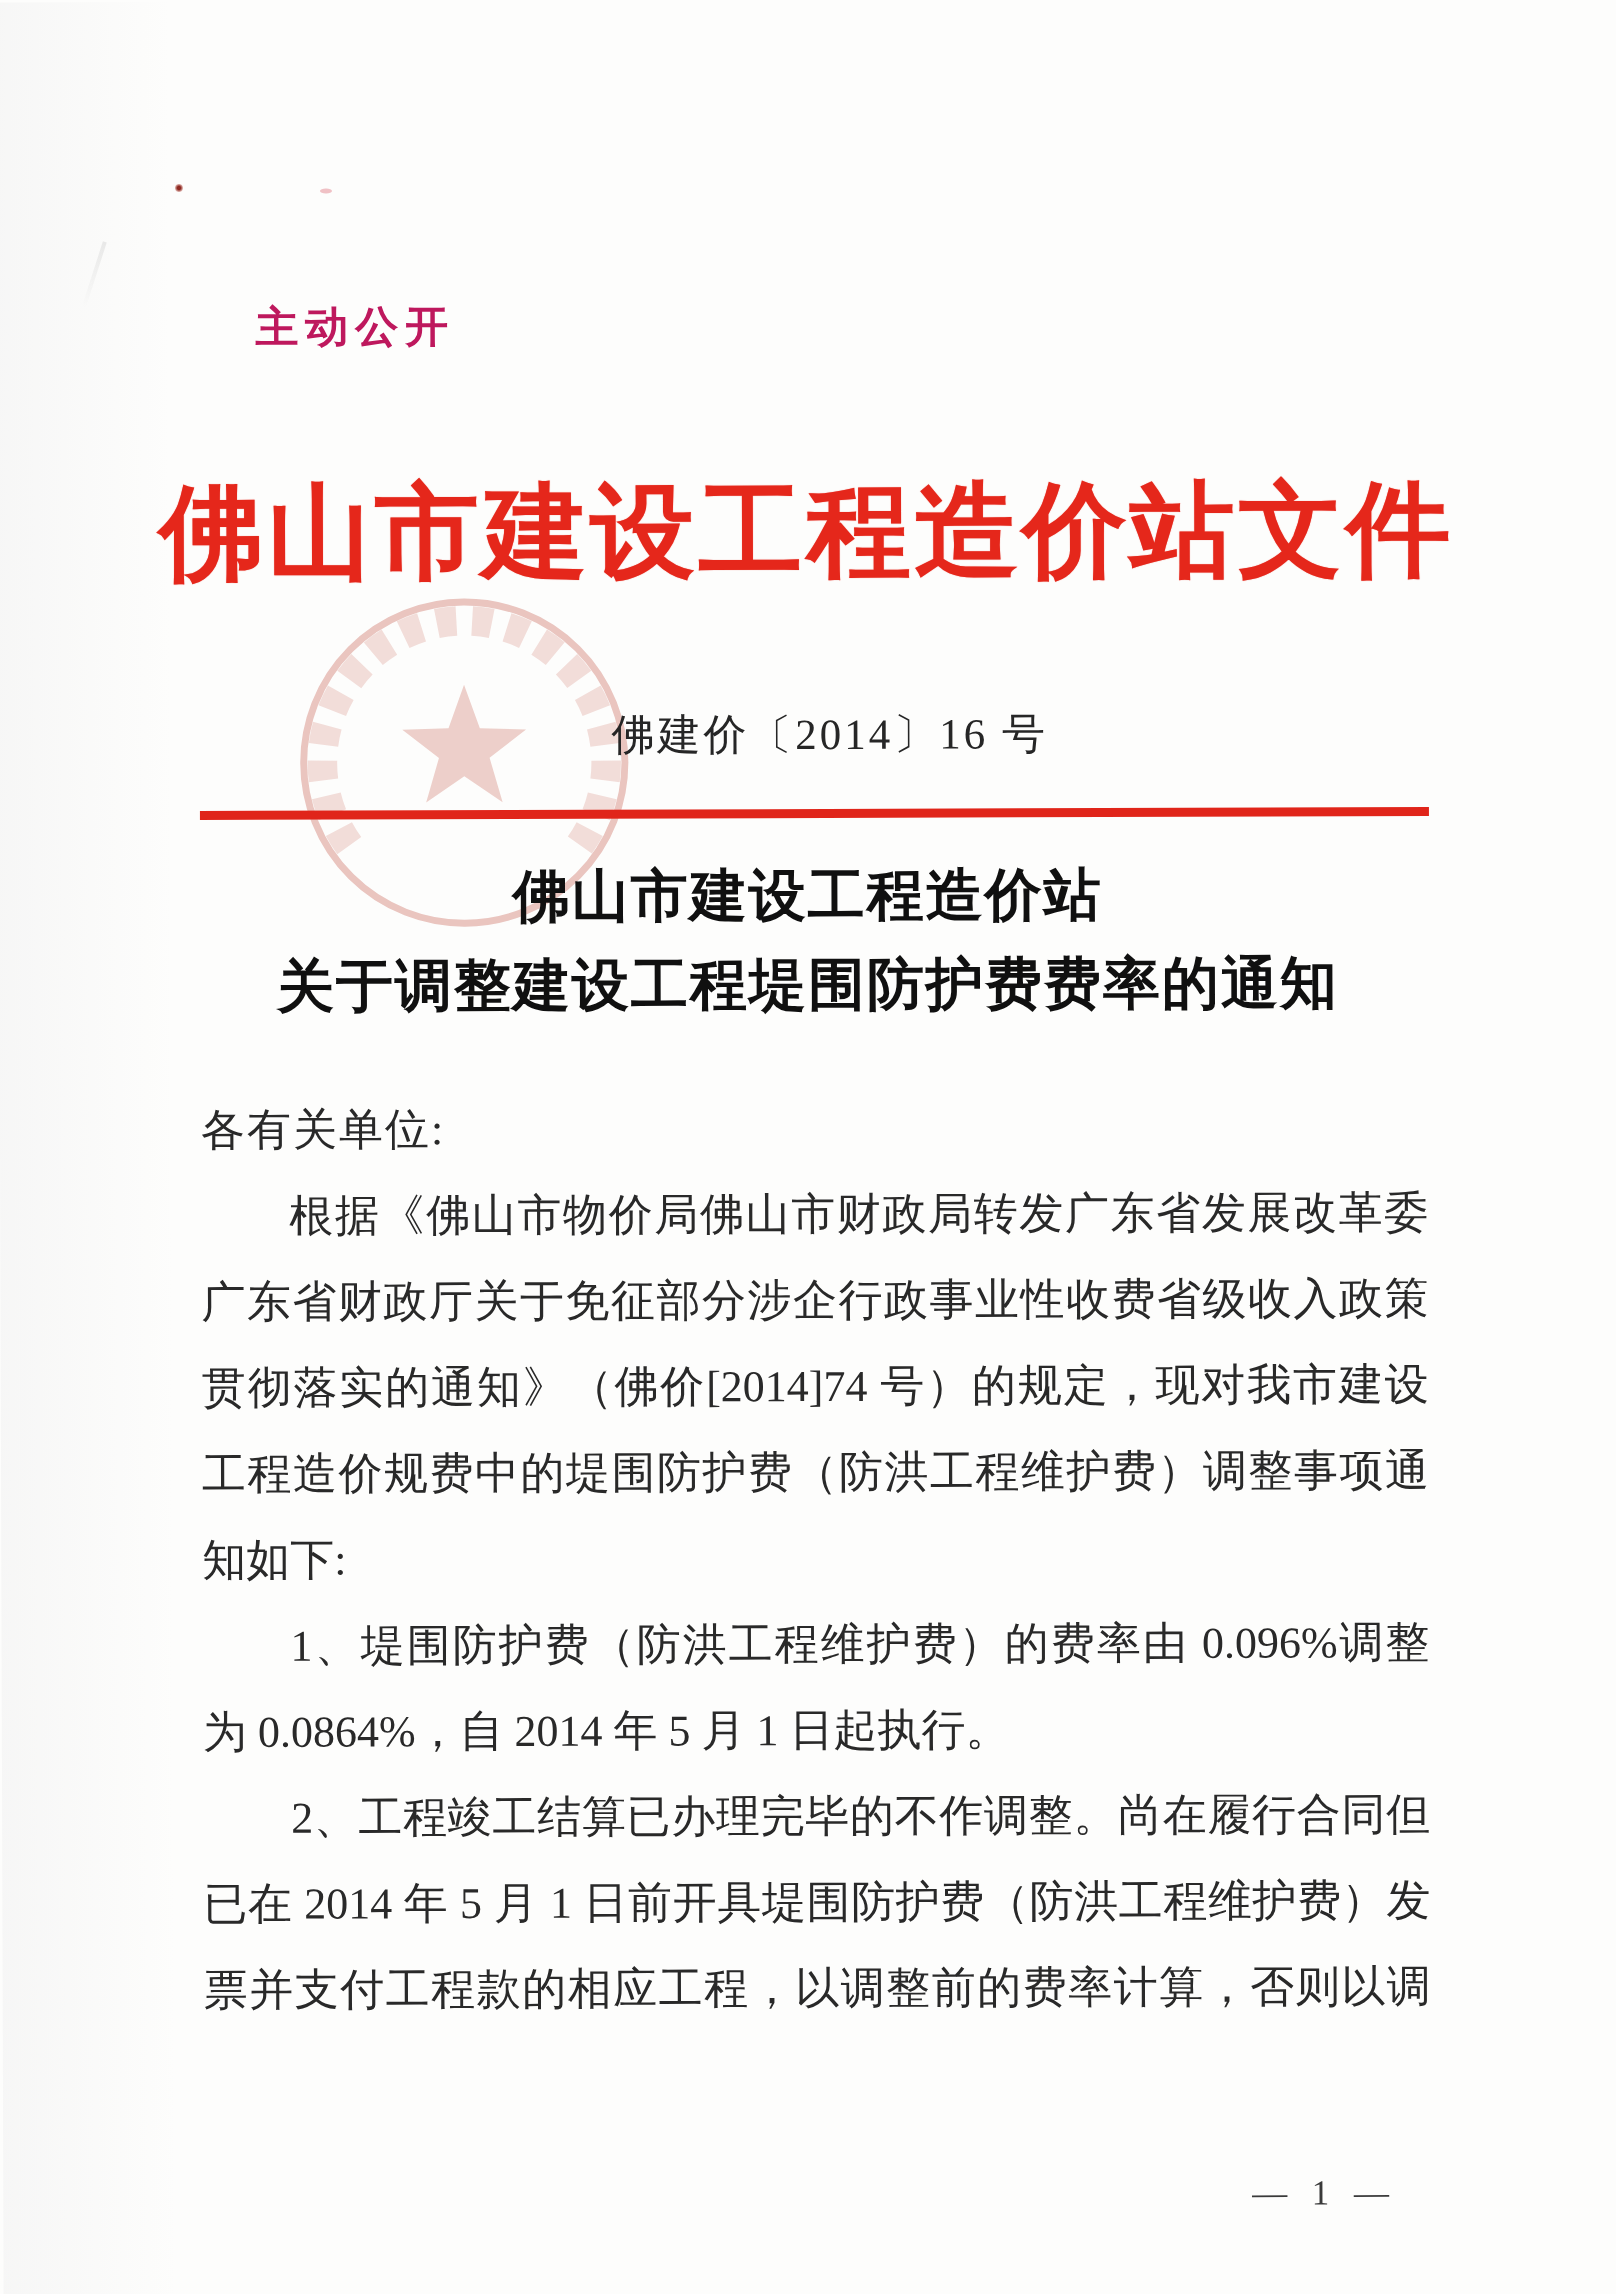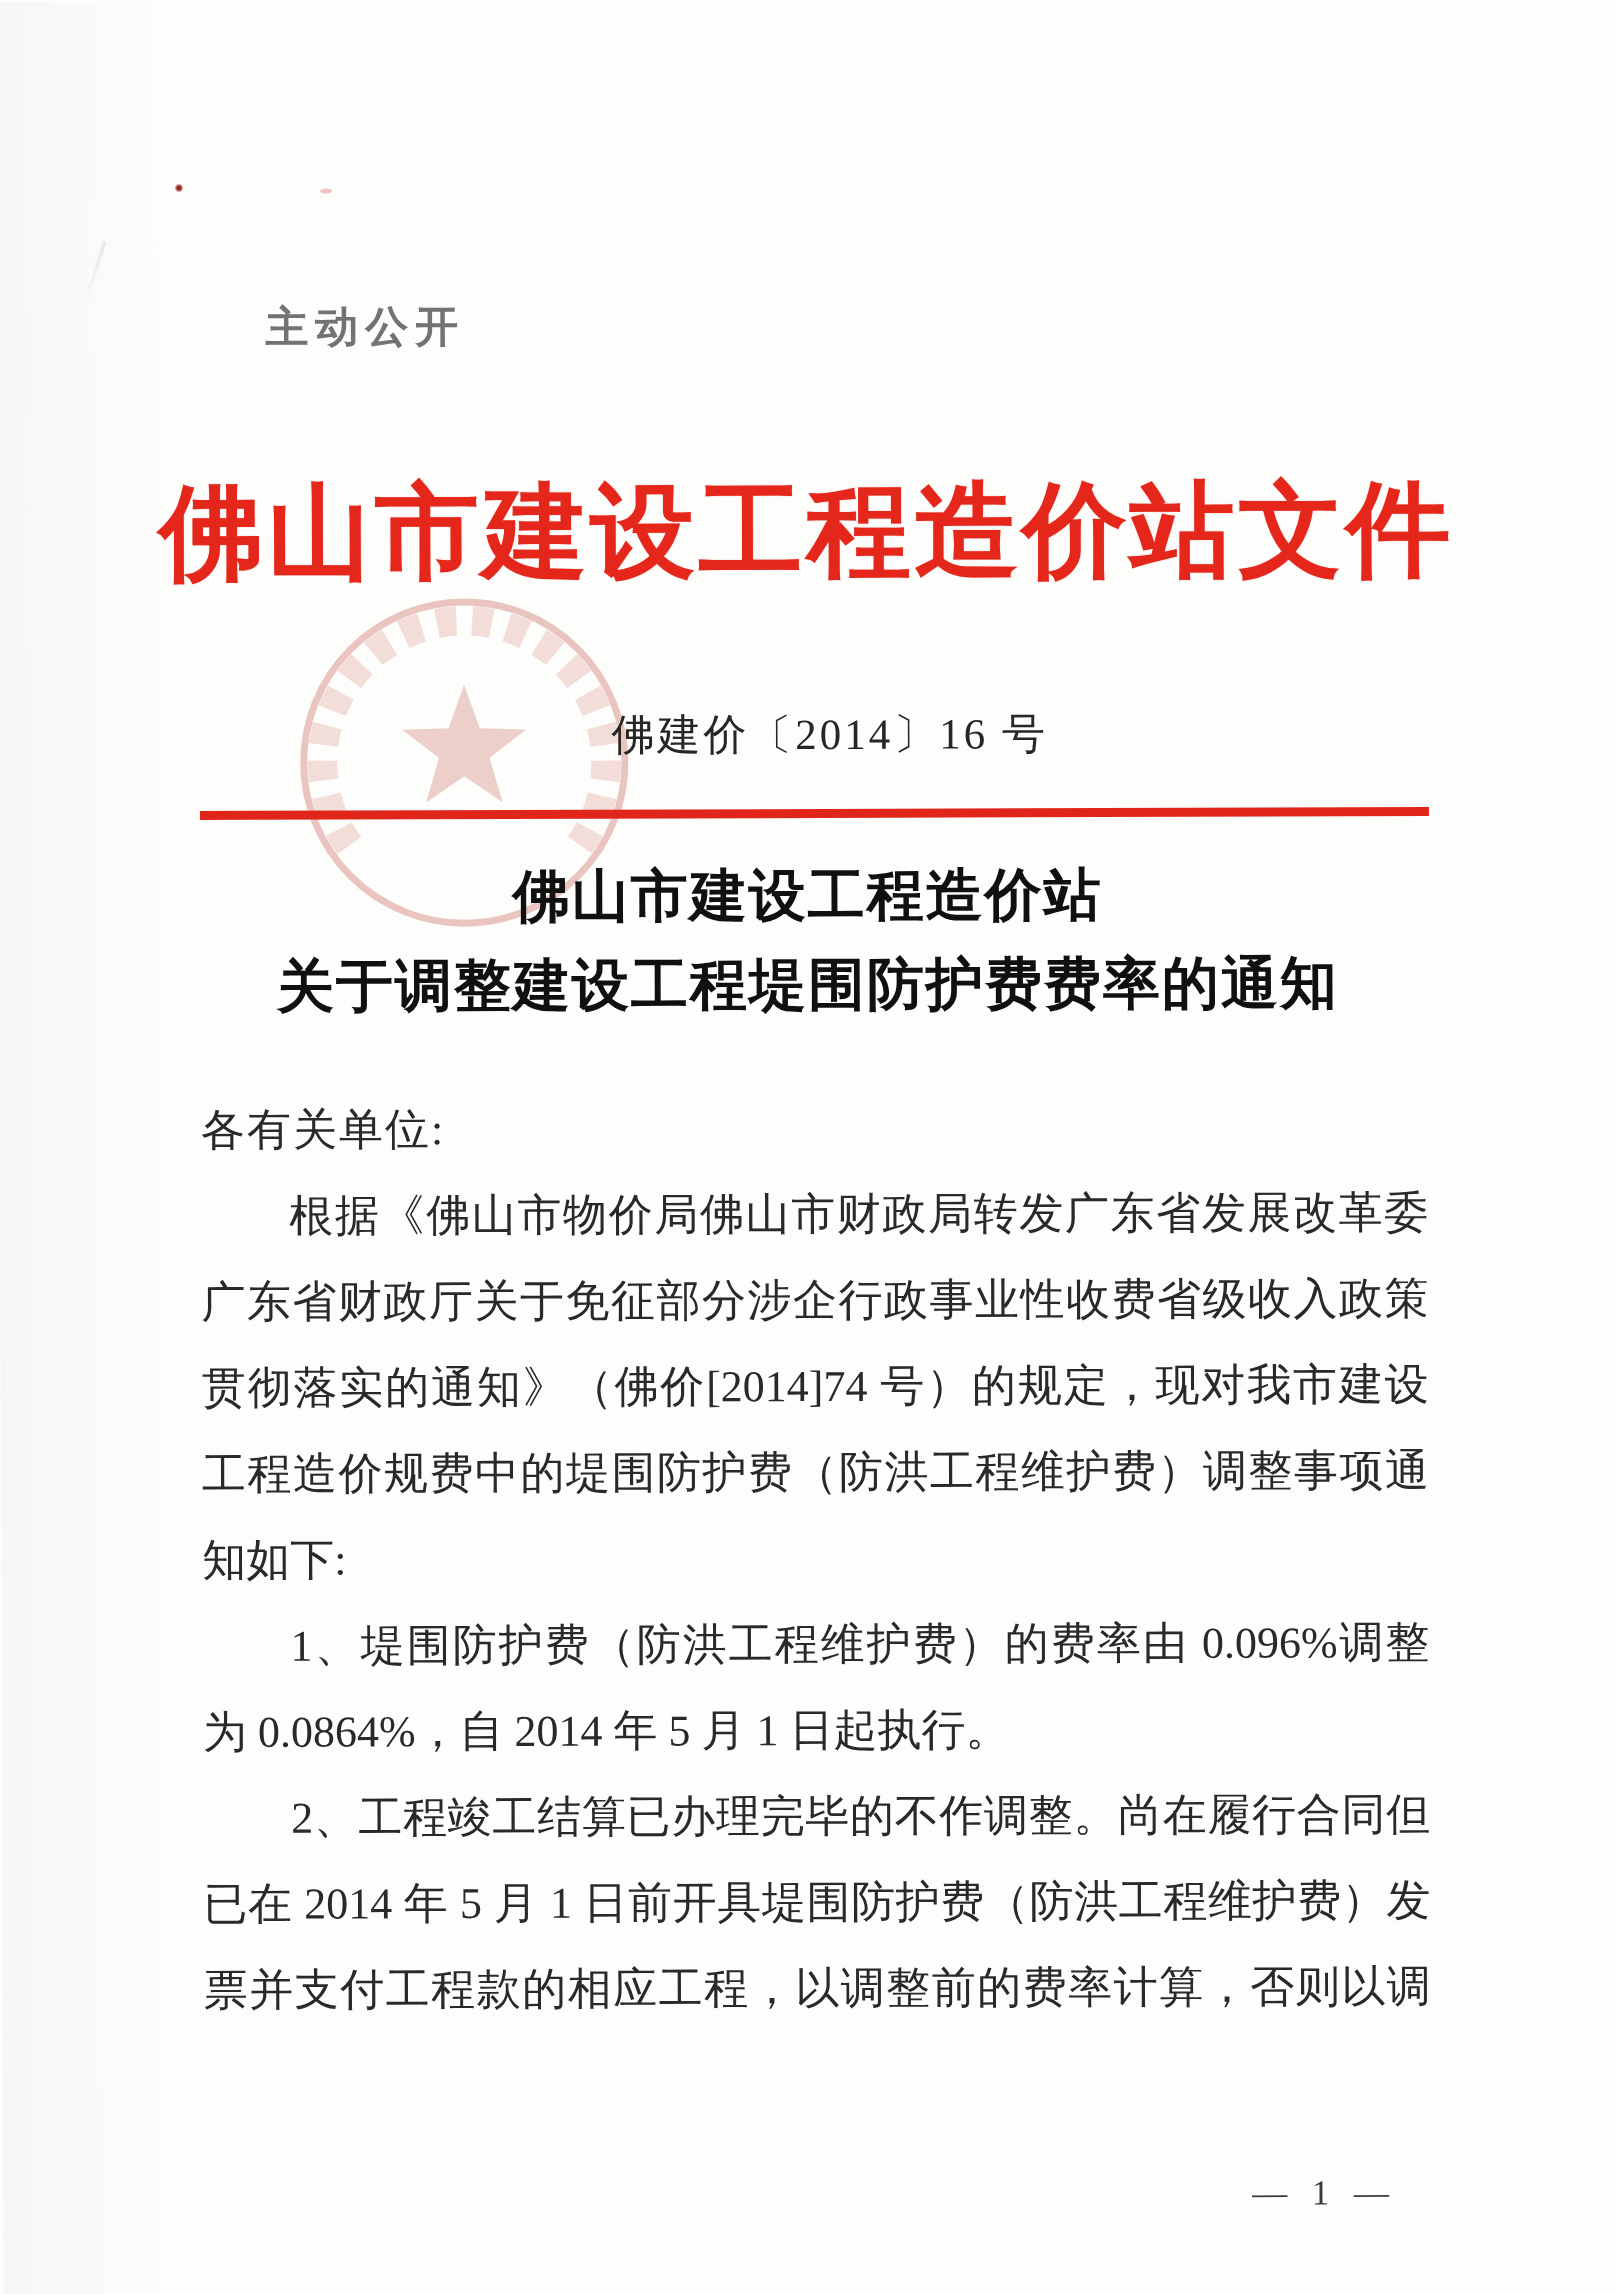--- a/index.html
+++ b/index.html
@@ -16,24 +16,24 @@
     transform:rotate(-0.18deg);
     transform-origin:50% 50%;
   }
   
   .scan-haze{
     position:absolute;left:0;top:0;width:217px;height:100%;
     background:linear-gradient(90deg,rgba(190,190,195,0.10),rgba(190,190,195,0) 80%);
     pointer-events:none;
   }
   .classification{
-    position:absolute;left:268px;top:296px;
+    position:absolute;left:258px;top:296px;
     font-family:"Liberation Sans","DejaVu Sans",sans-serif;
     font-size:43px;line-height:59px;font-weight:700;
-    letter-spacing:6.9px;color:#737373;white-space:nowrap;
+    letter-spacing:6.9px;color:#be185d;white-space:nowrap;
   }
   .banner{
     position:absolute;left:0;top:463px;width:100%;
     text-align:center;
     font-size:104px;line-height:138px;font-weight:900;
     letter-spacing:3.9px;
     color:var(--banner-red,#e5271b);
     white-space:nowrap;
     text-shadow:0 0 1px rgba(229,39,27,.6);
   }

